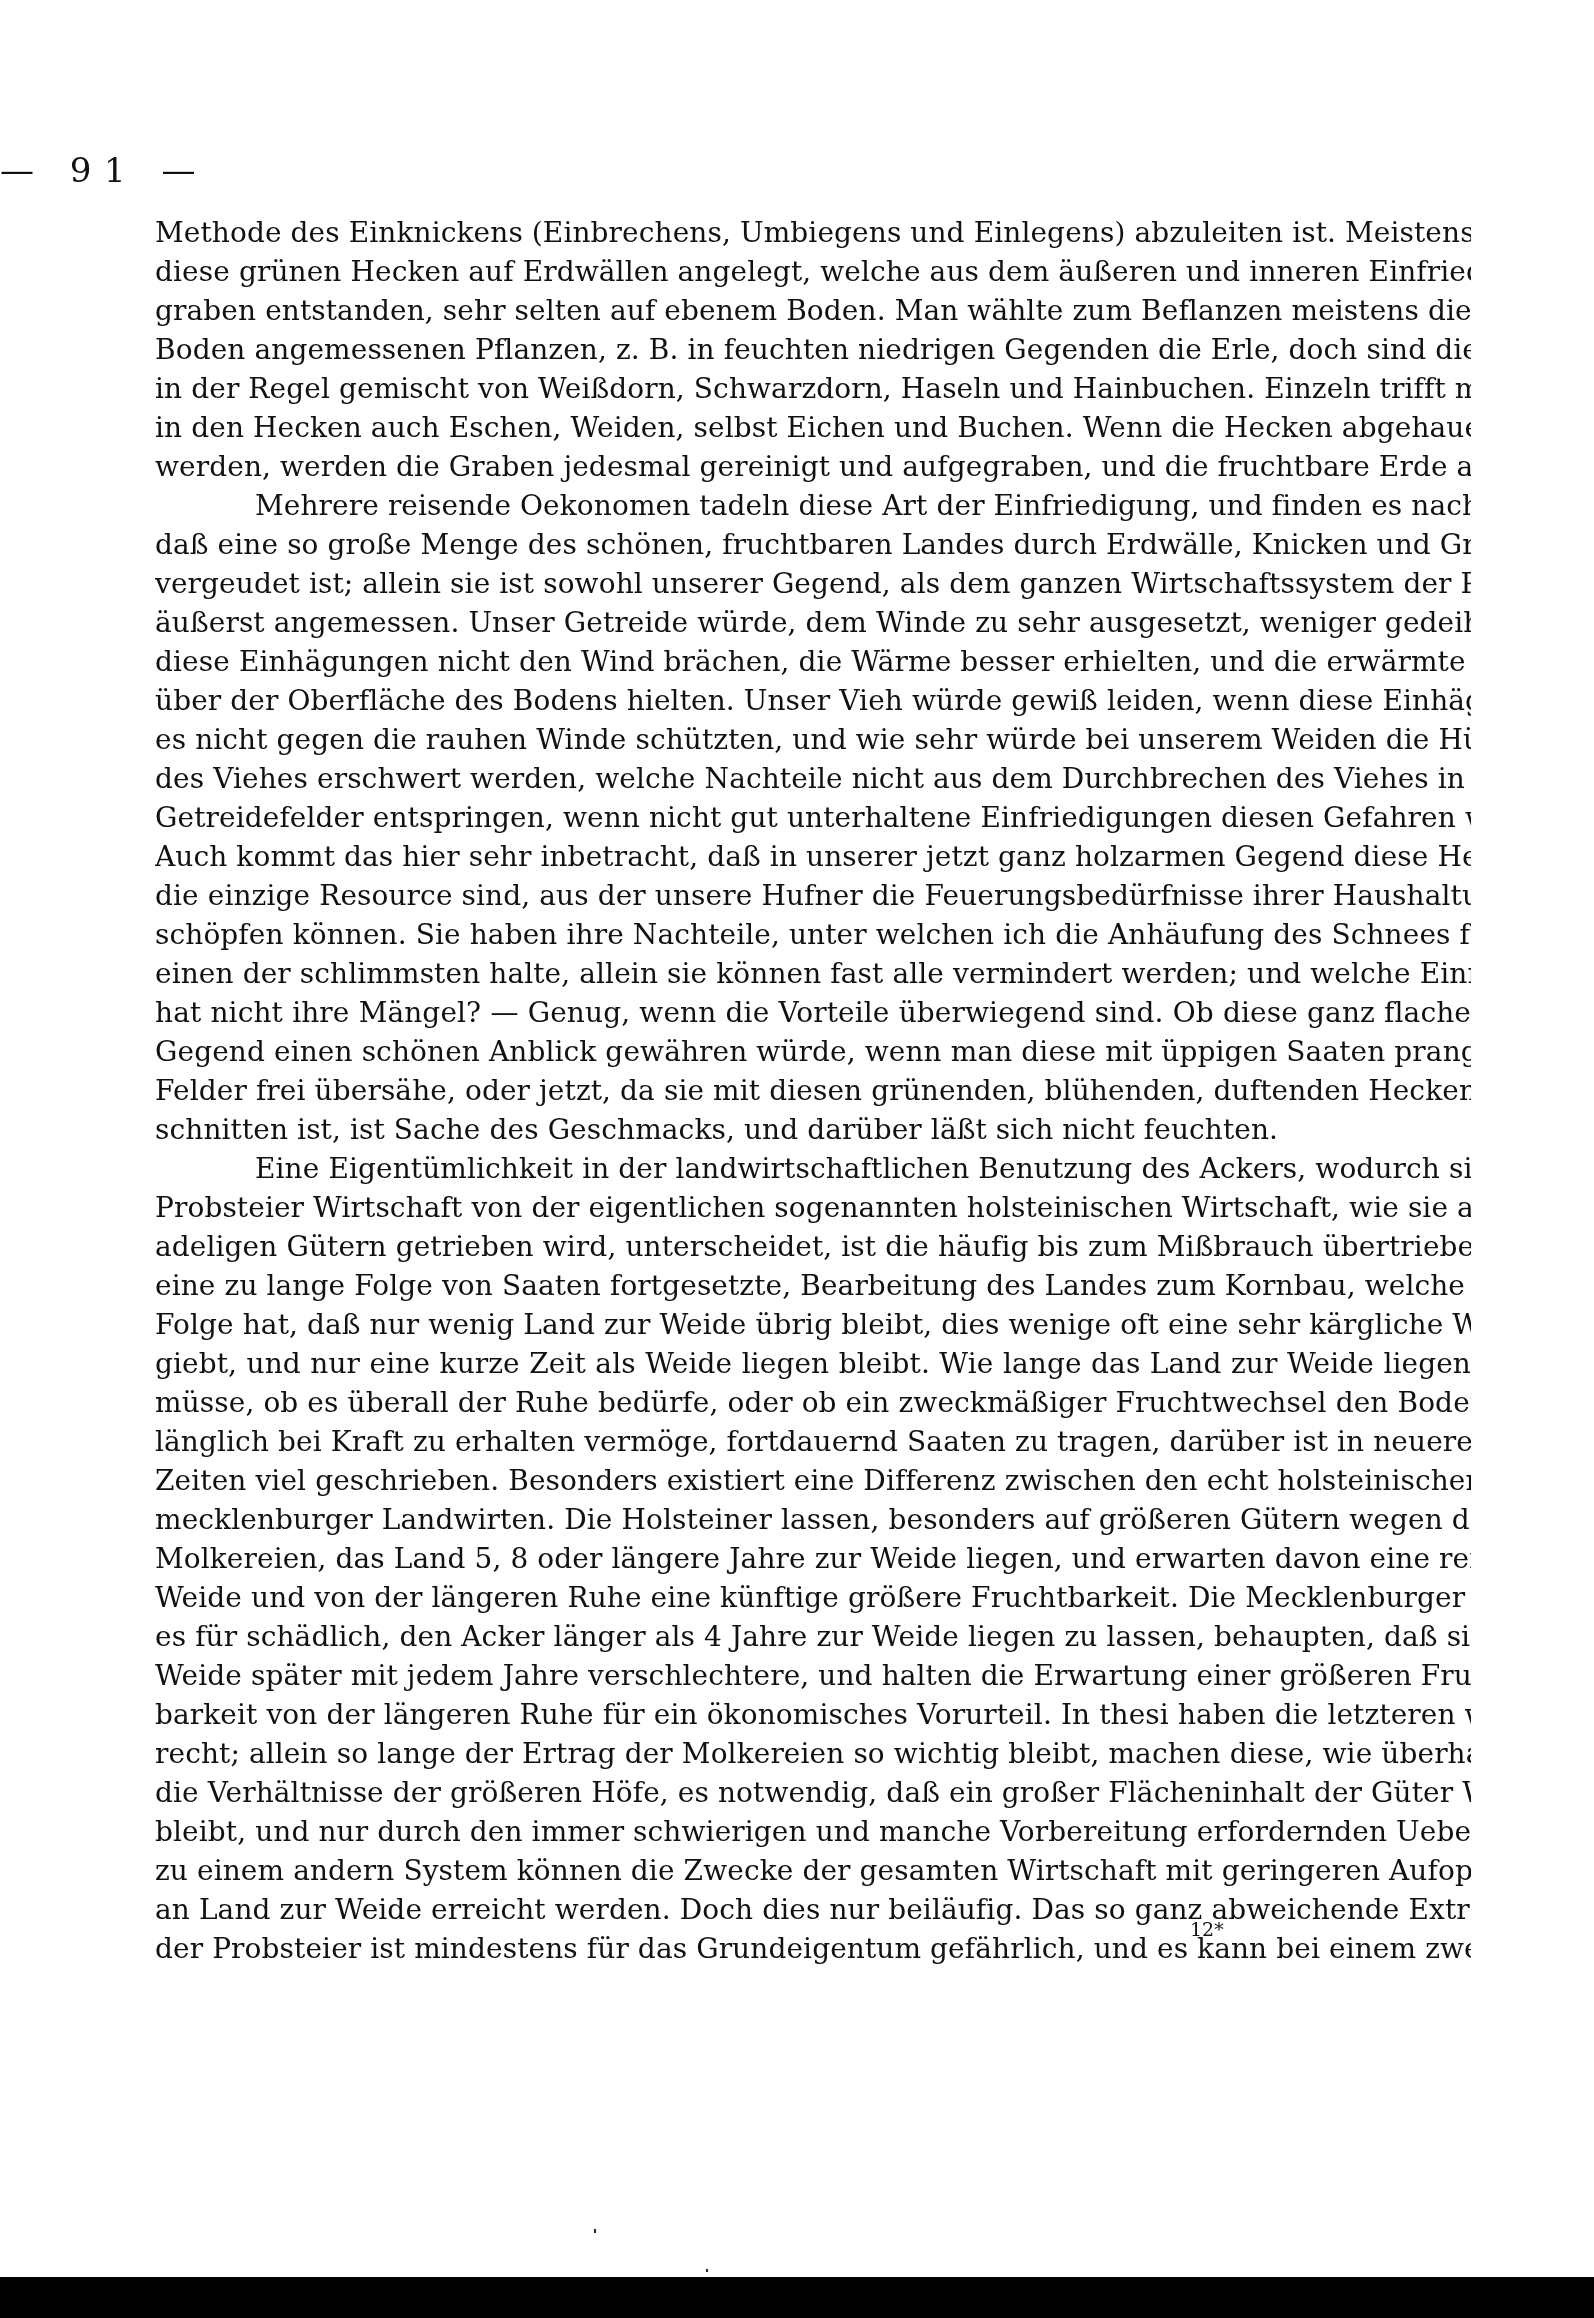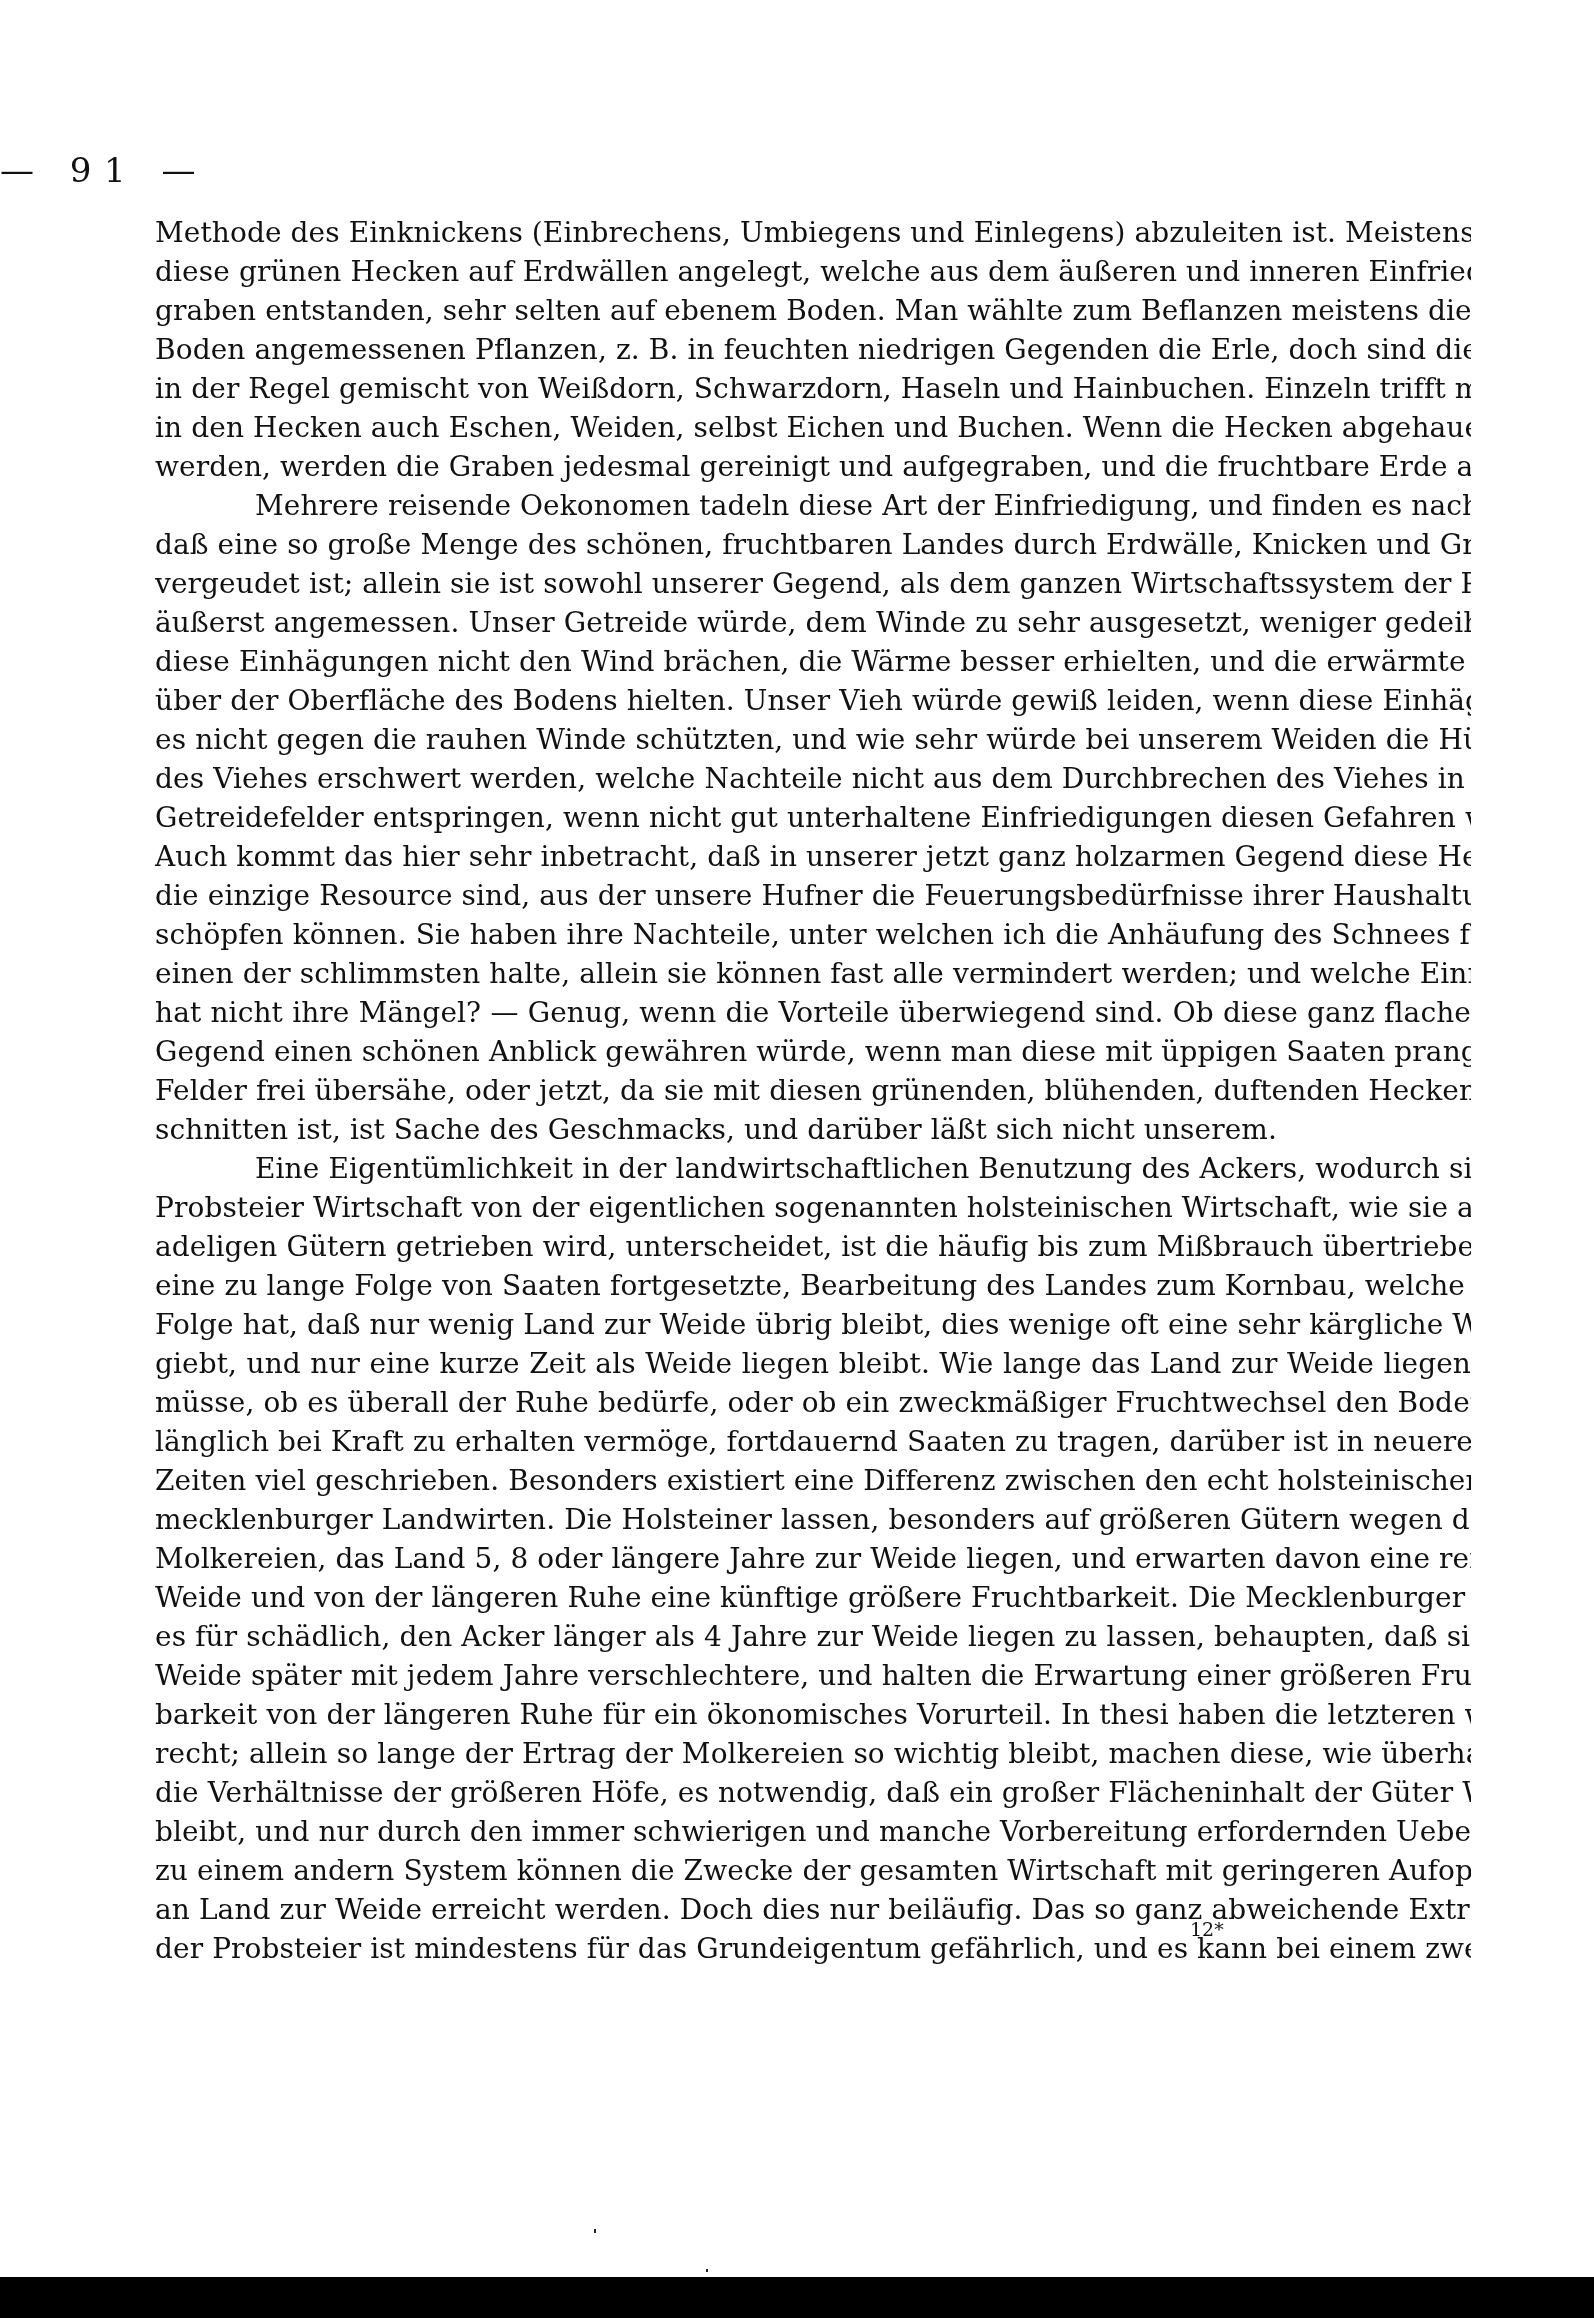--- a/index.html
+++ b/index.html
@@ -51,21 +51,21 @@
     <span class="line">es nicht gegen die rauhen Winde schützten, und wie sehr würde bei unserem Weiden die Hütung</span>
     <span class="line">des Viehes erschwert werden, welche Nachteile nicht aus dem Durchbrechen des Viehes in die</span>
     <span class="line">Getreidefelder entspringen, wenn nicht gut unterhaltene Einfriedigungen diesen Gefahren wehrten.</span>
     <span class="line">Auch kommt das hier sehr inbetracht, daß in unserer jetzt ganz holzarmen Gegend diese Hecken fast</span>
     <span class="line">die einzige Resource sind, aus der unsere Hufner die Feuerungsbedürfnisse ihrer Haushaltungen</span>
     <span class="line">schöpfen können.  Sie haben ihre Nachteile, unter welchen ich die Anhäufung des Schnees für</span>
     <span class="line">einen der schlimmsten halte, allein sie können fast alle vermindert werden; und welche Einrichtung</span>
     <span class="line">hat nicht ihre Mängel? — Genug, wenn die Vorteile überwiegend sind.  Ob diese ganz flache</span>
     <span class="line">Gegend einen schönen Anblick gewähren würde, wenn man diese mit üppigen Saaten prangenden</span>
     <span class="line">Felder frei übersähe, oder jetzt, da sie mit diesen grünenden, blühenden, duftenden Hecken durch-</span>
-    <span class="line last">schnitten ist, ist Sache des Geschmacks, und darüber läßt sich nicht unserem.</span>
+    <span class="line last">schnitten ist, ist Sache des Geschmacks, und darüber läßt sich nicht feuchten.</span>
     <span class="line indent">Eine Eigentümlichkeit in der landwirtschaftlichen Benutzung des Ackers, wodurch sich die</span>
     <span class="line">Probsteier Wirtschaft von der eigentlichen sogenannten holsteinischen Wirtschaft, wie sie auf den</span>
     <span class="line">adeligen Gütern getrieben wird, unterscheidet, ist die häufig bis zum Mißbrauch übertriebene, durch</span>
     <span class="line">eine zu lange Folge von Saaten fortgesetzte, Bearbeitung des Landes zum Kornbau, welche die</span>
     <span class="line">Folge hat, daß nur wenig Land zur Weide übrig bleibt, dies wenige oft eine sehr kärgliche Weide</span>
     <span class="line">giebt, und nur eine kurze Zeit als Weide liegen bleibt.  Wie lange das Land zur Weide liegen</span>
     <span class="line">müsse, ob es überall der Ruhe bedürfe, oder ob ein zweckmäßiger Fruchtwechsel den Boden hin-</span>
     <span class="line">länglich bei Kraft zu erhalten vermöge, fortdauernd Saaten zu tragen, darüber ist in neueren</span>
     <span class="line">Zeiten viel geschrieben.  Besonders existiert eine Differenz zwischen den echt holsteinischen und den</span>
     <span class="line">mecklenburger Landwirten.  Die Holsteiner lassen, besonders auf größeren Gütern wegen der</span>

